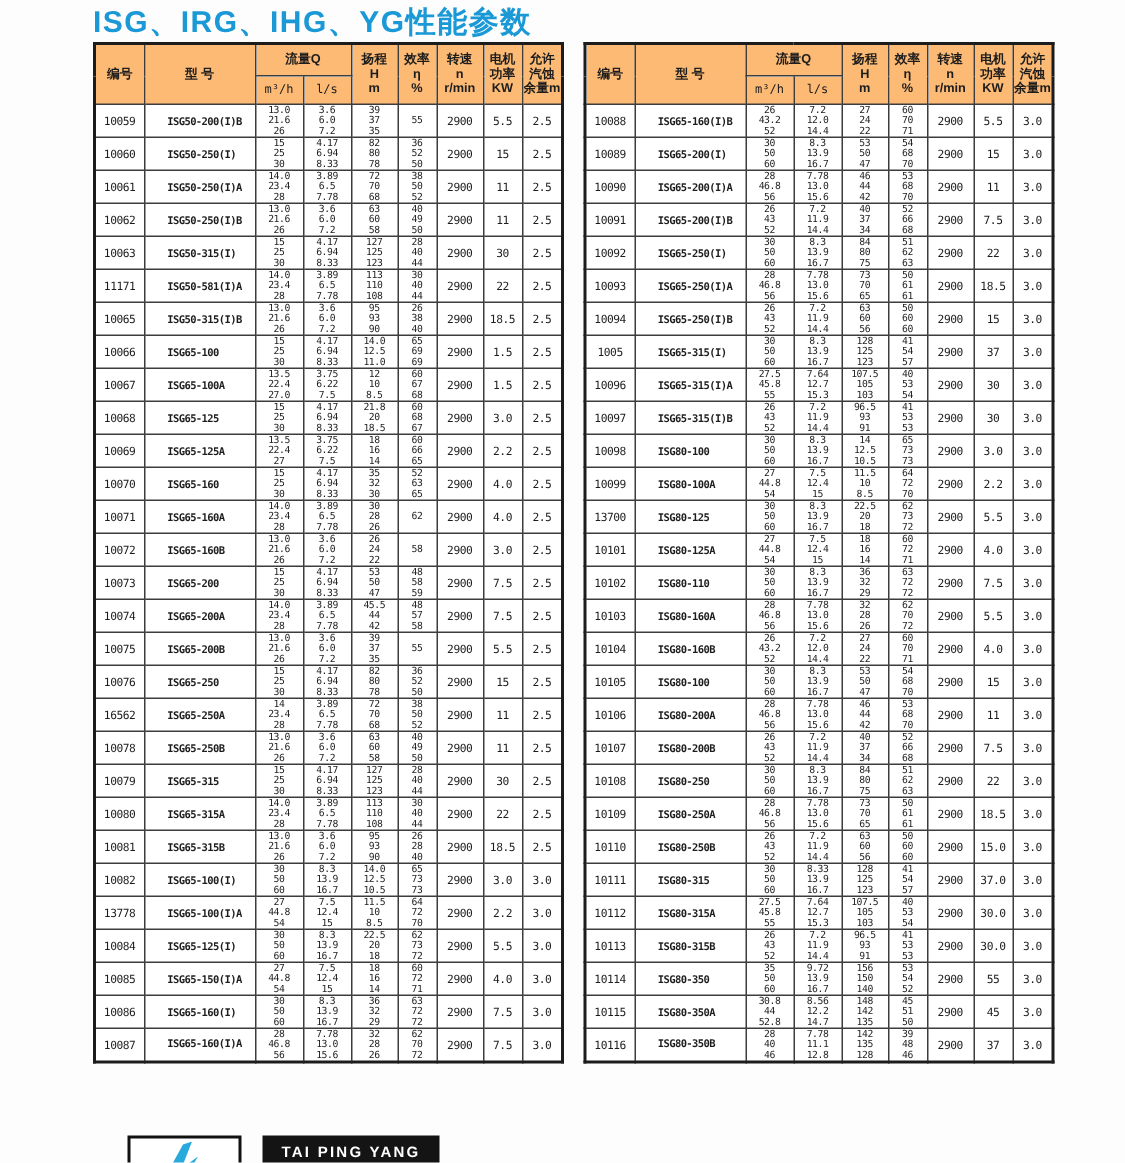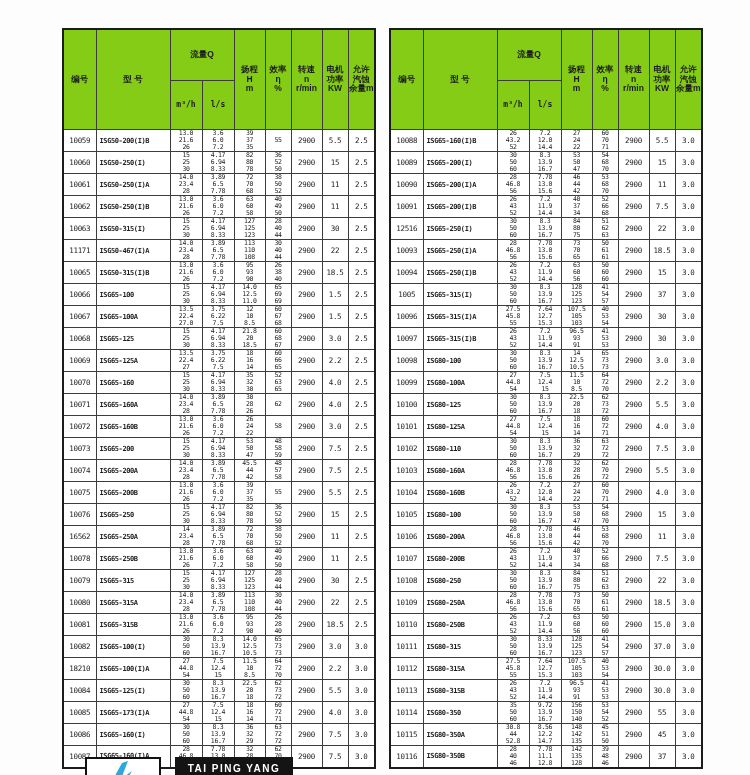--- a/index.html
+++ b/index.html
@@ -1,35 +1,36 @@
 <!DOCTYPE html>
 <html><head>
 <meta charset="utf-8">
 <style>
   html,body{margin:0;padding:0;width:750px;height:775px;overflow:hidden;background:#fdfdfd;}
   .page{position:relative;width:750px;height:775px;font-family:"Liberation Sans",sans-serif;color:#1d1d1d;}
   .title{position:absolute;left:62px;top:1px;font-size:20px;font-weight:bold;letter-spacing:1px;}
   .tables{position:absolute;left:62px;top:28px;display:flex;gap:13px;align-items:flex-start;}
   table{border-collapse:collapse;table-layout:fixed;background:#fff;border:2px solid #1c1c1c;}
   th,td{border:1px solid #3c3c3c;overflow:hidden;}
-  thead th{font-size:8.5px;font-weight:bold;white-space:pre-line;line-height:9.5px;padding:16px 0;text-align:center;background:#84cc16;}
+  thead th{font-size:8.5px;font-weight:bold;white-space:pre-line;line-height:9.5px;padding:1px 0;text-align:center;background:#fdba74;}
   thead tr.h1 th{height:18px;}
-  thead tr.h2 th{height:16px;font-size:8px;font-weight:bold;font-family:"DejaVu Sans Mono",monospace;}
+  thead tr.h2 th{height:16px;font-size:8px;font-weight:normal;font-family:"DejaVu Sans Mono",monospace;}
   tbody tr{height:22px;}
   td.c-id{font-family:"DejaVu Sans Mono",monospace;font-size:7.5px;text-align:center;letter-spacing:-0.3px;}
-  td.c-model{font-family:"DejaVu Sans Mono",monospace;font-size:7px;font-weight:bold;text-align:left;padding-left:3px;letter-spacing:-0.4px;white-space:nowrap;}
+  td.c-model{font-family:"DejaVu Sans Mono",monospace;font-size:7px;font-weight:bold;text-align:left;padding-left:15px;letter-spacing:-0.4px;white-space:nowrap;}
   td.c-num{font-family:"DejaVu Sans Mono",monospace;font-size:6.5px;line-height:6.9px;text-align:center;white-space:pre-line;letter-spacing:-0.3px;padding:0;}
   .footer{position:absolute;left:85px;top:757px;display:flex;align-items:flex-start;gap:14px;}
   .logo-box{width:72px;height:40px;background:#fff;border:2px solid #111;display:flex;justify-content:center;padding-top:2px;}
   .brand-banner{width:118px;height:30px;background:#141414;color:#fff;font-weight:bold;font-size:10px;letter-spacing:1.5px;text-align:center;padding-top:6px;font-family:"Liberation Sans",sans-serif;}
 </style>
 </head>
 <body>
 
 <div class="page">
+  <div class="title" style="color: rgb(26, 153, 214);">ISG、IRG、IHG、YG性能参数</div>
 
   <div class="tables">
     <table>
       <colgroup>
         <col style="width:33px">
           <col style="width:74px">
           <col style="width:32px">
           <col style="width:32px">
         <col style="width:31px">
           <col style="width:26px">
@@ -152,21 +153,21 @@
 123</td>
             <td class="c-num">28
 40
 44</td>
             <td class="c-id">2900</td>
             <td class="c-id">30</td>
             <td class="c-id">2.5</td>
           </tr>
           <tr>
             <td class="c-id">11171</td>
-            <td class="c-model">ISG50-467(I)A</td>
+            <td class="c-model">ISG50-581(I)A</td>
             <td class="c-num">14.0
 23.4
 28</td>
             <td class="c-num">3.89
 6.5
 7.78</td>
             <td class="c-num">113
 110
 108</td>
             <td class="c-num">30
@@ -506,21 +507,21 @@
 12.5
 10.5</td>
             <td class="c-num">65
 73
 73</td>
             <td class="c-id">2900</td>
             <td class="c-id">3.0</td>
             <td class="c-id">3.0</td>
           </tr>
           <tr>
-            <td class="c-id">18210</td>
+            <td class="c-id">13778</td>
             <td class="c-model">ISG65-100(I)A</td>
             <td class="c-num">27
 44.8
 54</td>
             <td class="c-num">7.5
 12.4
 15</td>
             <td class="c-num">11.5
 10
 8.5</td>
@@ -545,21 +546,21 @@
 18</td>
             <td class="c-num">62
 73
 72</td>
             <td class="c-id">2900</td>
             <td class="c-id">5.5</td>
             <td class="c-id">3.0</td>
           </tr>
           <tr>
             <td class="c-id">10085</td>
-            <td class="c-model">ISG65-173(I)A</td>
+            <td class="c-model">ISG65-150(I)A</td>
             <td class="c-num">27
 44.8
 54</td>
             <td class="c-num">7.5
 12.4
 15</td>
             <td class="c-num">18
 16
 14</td>
             <td class="c-num">60
@@ -719,21 +720,21 @@
 37
 34</td>
             <td class="c-num">52
 66
 68</td>
             <td class="c-id">2900</td>
             <td class="c-id">7.5</td>
             <td class="c-id">3.0</td>
           </tr>
           <tr>
-            <td class="c-id">12516</td>
+            <td class="c-id">10092</td>
             <td class="c-model">ISG65-250(I)</td>
             <td class="c-num">30
 50
 60</td>
             <td class="c-num">8.3
 13.9
 16.7</td>
             <td class="c-num">84
 80
 75</td>
@@ -871,21 +872,21 @@
 10
 8.5</td>
             <td class="c-num">64
 72
 70</td>
             <td class="c-id">2900</td>
             <td class="c-id">2.2</td>
             <td class="c-id">3.0</td>
           </tr>
           <tr>
-            <td class="c-id">10100</td>
+            <td class="c-id">13700</td>
             <td class="c-model">ISG80-125</td>
             <td class="c-num">30
 50
 60</td>
             <td class="c-num">8.3
 13.9
 16.7</td>
             <td class="c-num">22.5
 20
 18</td>

